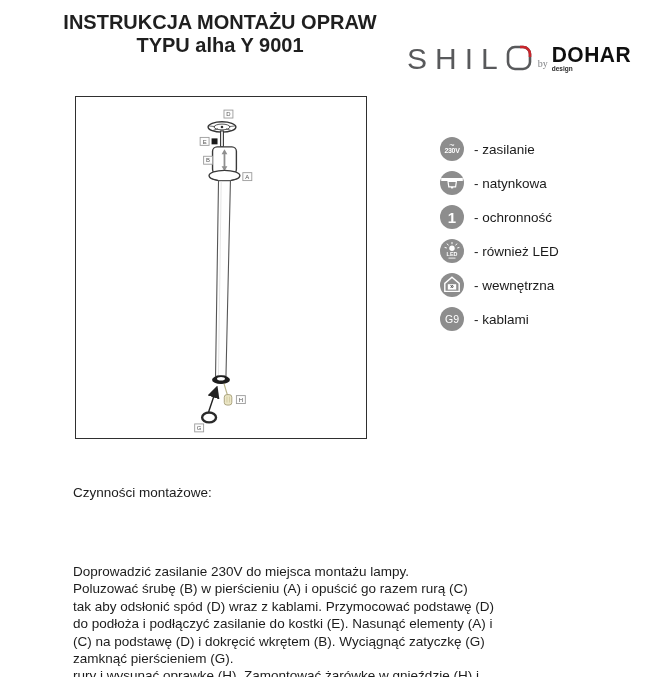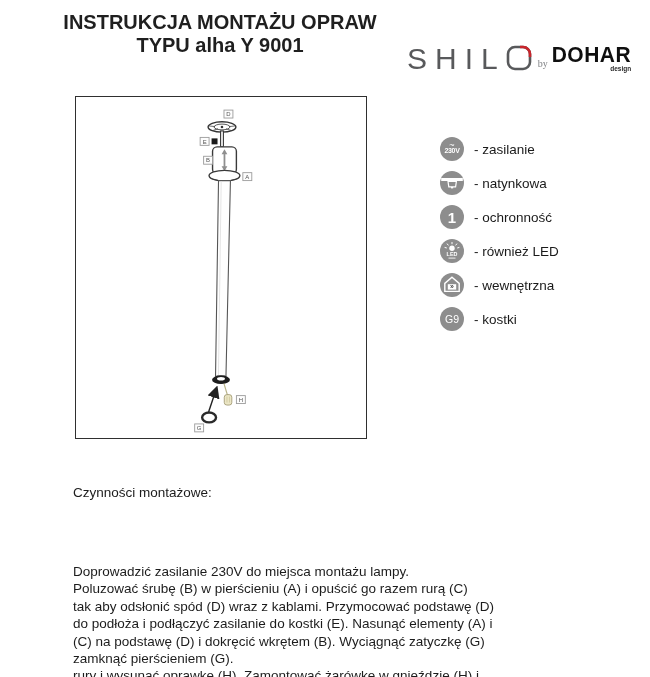--- a/index.html
+++ b/index.html
@@ -7,21 +7,21 @@
   body { font-family:"Liberation Sans","DejaVu Sans",sans-serif; color:#1c1c1c; }
   .page { position:relative; width:650px; height:677px; background:#fff; overflow:hidden; }
 
   
   .title { position:absolute; left:30px; top:11px; width:380px; text-align:center;
            font-size:20px; font-weight:bold; line-height:23px; color:#1f1f1f; }
   .logo { position:absolute; left:407px; top:10px; display:flex; align-items:flex-end;margin-top:35px; }
   .shilo-text { font-size:30px; font-weight:400; color:#58595b; letter-spacing:8px; line-height:26px; }
   .logo-o { margin-left:0px; margin-bottom:1px; }
   .logo-by { font-size:10px; color:#808285; margin:0 4px 3px 6px;font-family:Liberation Serif, serif; }
-  .dohar { display:flex; flex-direction:column; align-items:flex-end; margin-bottom:0px; }
+  .dohar { display:flex; flex-direction:column; margin-bottom:0px; }
   .dohar-name { font-size:21px; font-weight:bold; color:#0f0f0f; letter-spacing:0.5px; line-height:19px; transform:scaleY(1.05); }
   .dohar-sub { font-size:6.5px; font-weight:bold; color:#2a2a2a; margin-top:1px; }
 
   
   .diagram-box { position:absolute; left:75px; top:96px; width:292px; height:343px;
                  border:1px solid #2f2f2f; background:#fff; }
   .lamp { position:absolute; left:0; top:0; width:100%; height:100%; }
   .plbl rect { fill:#fdfdfd; stroke:#9b9b9b; stroke-width:0.9; }
   .plbl text { font-size:6px; fill:#555; text-anchor:middle; font-family:"Liberation Sans","DejaVu Sans",sans-serif; }
 
@@ -187,21 +187,21 @@
       <text x="12" y="17.2" text-anchor="middle" font-size="5.4" font-weight="bold" fill="#fff">LED</text>
       <rect x="8.5" y="18.6" width="7" height="1" fill="#fff" opacity="0.85"></rect>
     </svg>
     <span class="spec-label">- również LED</span>
   </div>
 
   <div class="spec-row" style="top:307px">
     <span class="icon-circle">
       <span class="g9-text">G9</span>
     </span>
-    <span class="spec-label">- kostki</span>
+    <span class="spec-label">- kablami</span>
   </div>
 
   <div class="instr-heading">Czynności montażowe:</div>
   <div class="instr-body">
     <div>Doprowadzić zasilanie 230V do miejsca montażu lampy.</div>
     <div>Poluzować śrubę (B) w pierścieniu (A) i opuścić go razem rurą (C)</div>
     <div>tak aby odsłonić spód (D) wraz z kablami. Przymocować podstawę (D)</div>
     <div>do podłoża i podłączyć zasilanie do kostki (E). Nasunąć elementy (A) i</div>
     <div>(C) na podstawę (D) i dokręcić wkrętem (B). Wyciągnąć zatyczkę (G)</div>
     <div>zamknąć pierścieniem (G).</div>

